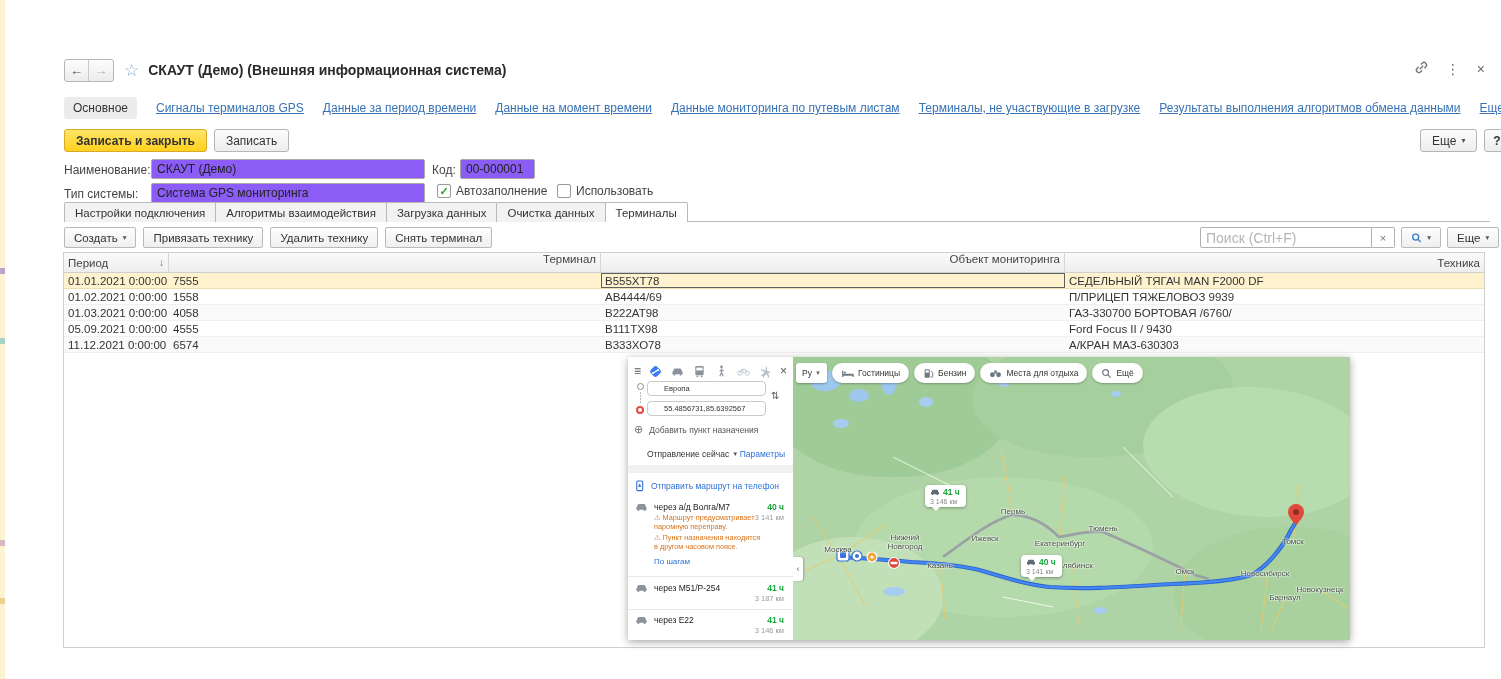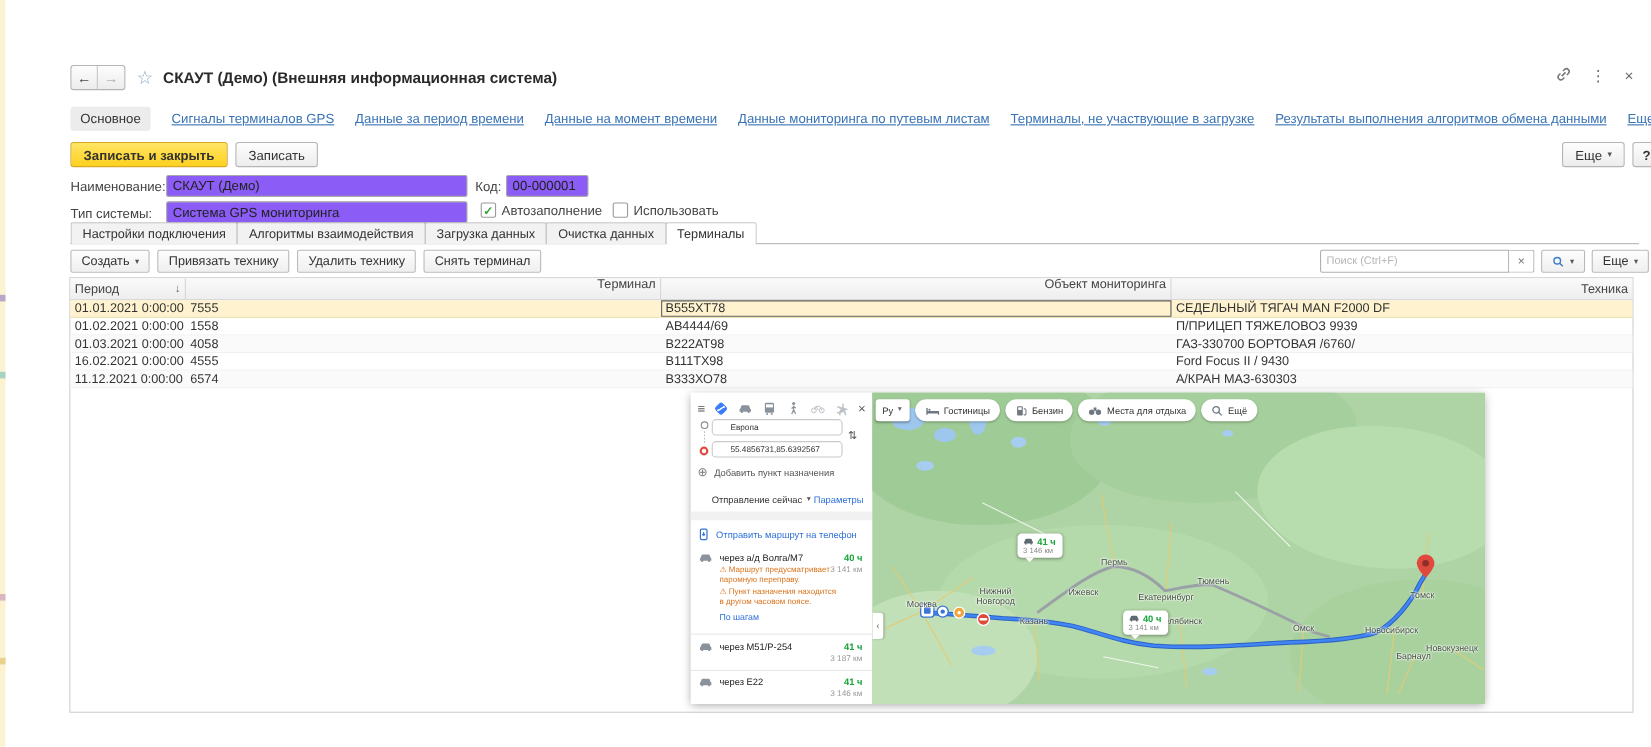--- a/index.html
+++ b/index.html
@@ -58,21 +58,21 @@
   .tab.active::after { content:""; position:absolute; left:0; right:0; bottom:-1px; height:1px; background:#fff; }
 
   
   .toolrow { position:absolute; left:64px; top:227px; display:flex; gap:7px; }
   .tbtn { height:21px; padding:0 9px; border:1px solid #b9b9b9; border-radius:2px;
           background:linear-gradient(#fdfdfd,#efefef); font-size:11.5px; display:inline-flex;
           align-items:center; gap:5px; cursor:pointer; color:#333; }
   .tbtn .crt { font-size:7.5px; color:#555; }
   .searchgrp { position:absolute; top:227px; left:1200px; display:flex; align-items:center; }
   .searchbox { width:172px; height:21px; border:1px solid #b0b0b0; border-radius:2px 0 0 2px; padding:0 5px;
-               font-size:10px; font-family:"Liberation Sans",sans-serif; }
+               font-size:14px; font-family:"Liberation Sans",sans-serif; }
   .searchbox::placeholder { color:#b5b5b5; }
   .xbtn { width:23px; height:21px; border:1px solid #b0b0b0; border-left:none; border-radius:0 2px 2px 0;
           background:#fff; display:flex; align-items:center; justify-content:center; color:#777; cursor:pointer; font-size:11px; }
   .qbtn { margin-left:6px; width:40px; }
   .morebtn { margin-left:6px; }
 
   
   .tablebox { position:absolute; left:63px; top:252px; width:1422px; height:396px;
               border:1px solid #cfcfcf; background:#fff; }
   .trow { display:flex; height:16px; font-size:11.5px; align-items:center; border-bottom:1px solid #f0f0f0; cursor:pointer; }
@@ -275,21 +275,21 @@
     <div class="c3">АВ4444/69</div>
     <div class="c4">П/ПРИЦЕП ТЯЖЕЛОВОЗ 9939</div>
   </div>
   <div class="trow alt">
     <div class="c1">01.03.2021 0:00:00</div>
     <div class="c2">4058</div>
     <div class="c3">В222АТ98</div>
     <div class="c4">ГАЗ-330700 БОРТОВАЯ /6760/</div>
   </div>
   <div class="trow">
-    <div class="c1">16.02.2021 0:00:00</div>
+    <div class="c1">05.09.2021 0:00:00</div>
     <div class="c2">4555</div>
     <div class="c3">В111ТХ98</div>
     <div class="c4">Ford Focus II / 9430</div>
   </div>
   <div class="trow alt">
     <div class="c1">11.12.2021 0:00:00</div>
     <div class="c2">6574</div>
     <div class="c3">В333ХО78</div>
     <div class="c4">А/КРАН МАЗ-630303</div>
   </div>

